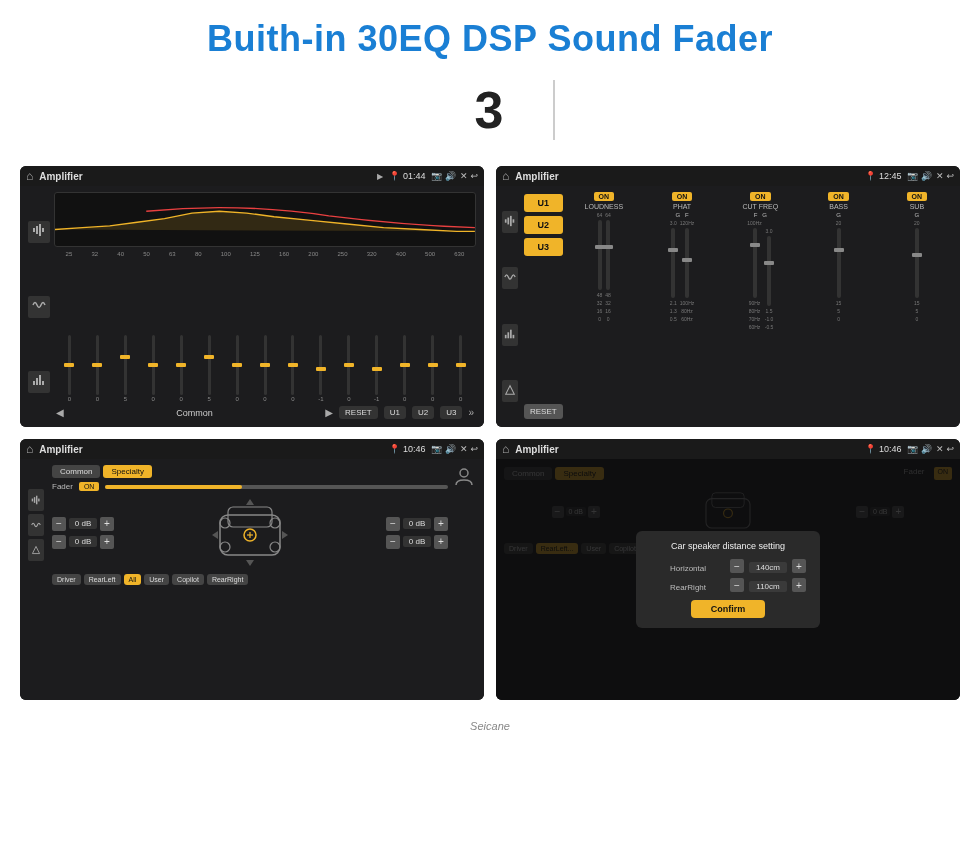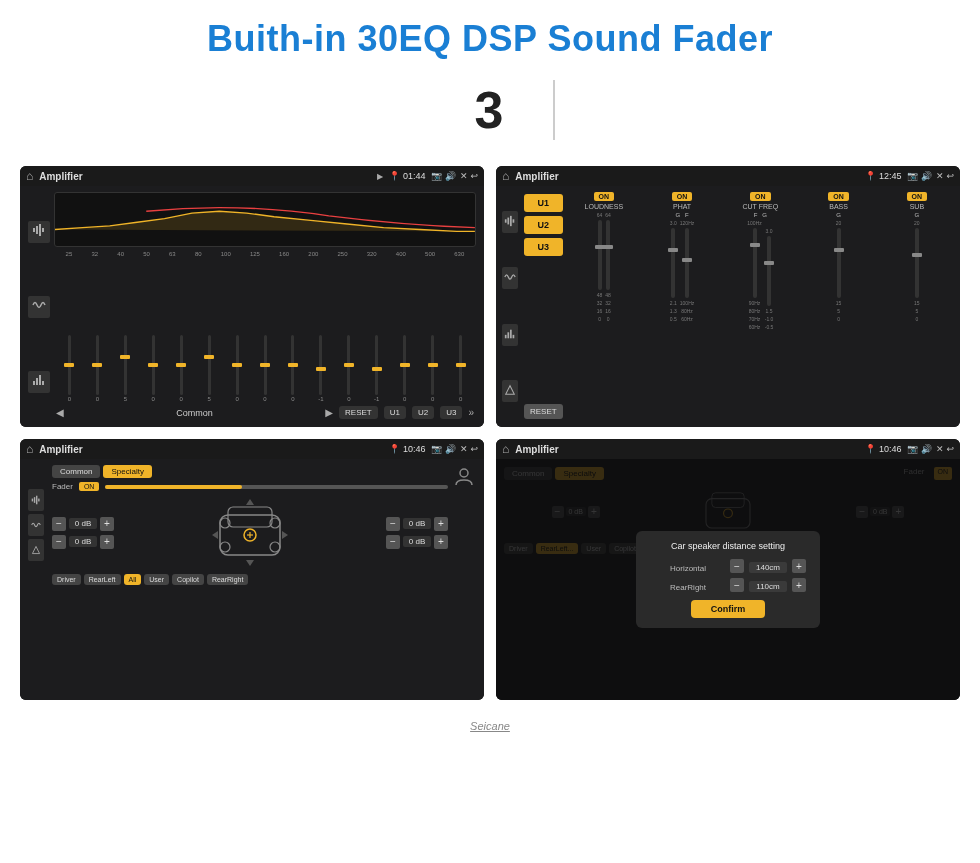--- a/index.html
+++ b/index.html
@@ -443,21 +443,20 @@
       display: block;
       margin: 8px auto 0;
     }
 
     .seicane-watermark {
       text-align: center;
       font-size: 11px;
       color: #888;
       padding: 4px 8px 8px;
       font-style: italic;
-      text-decoration: underline;
     }
   </style>
 </head>
 <body>
 
 <h1 class="page-title">Buith-in 30EQ DSP Sound Fader</h1>
 
 <div class="stats-row">
   <div class="stat-item">
     <span class="stat-number">3</span>

